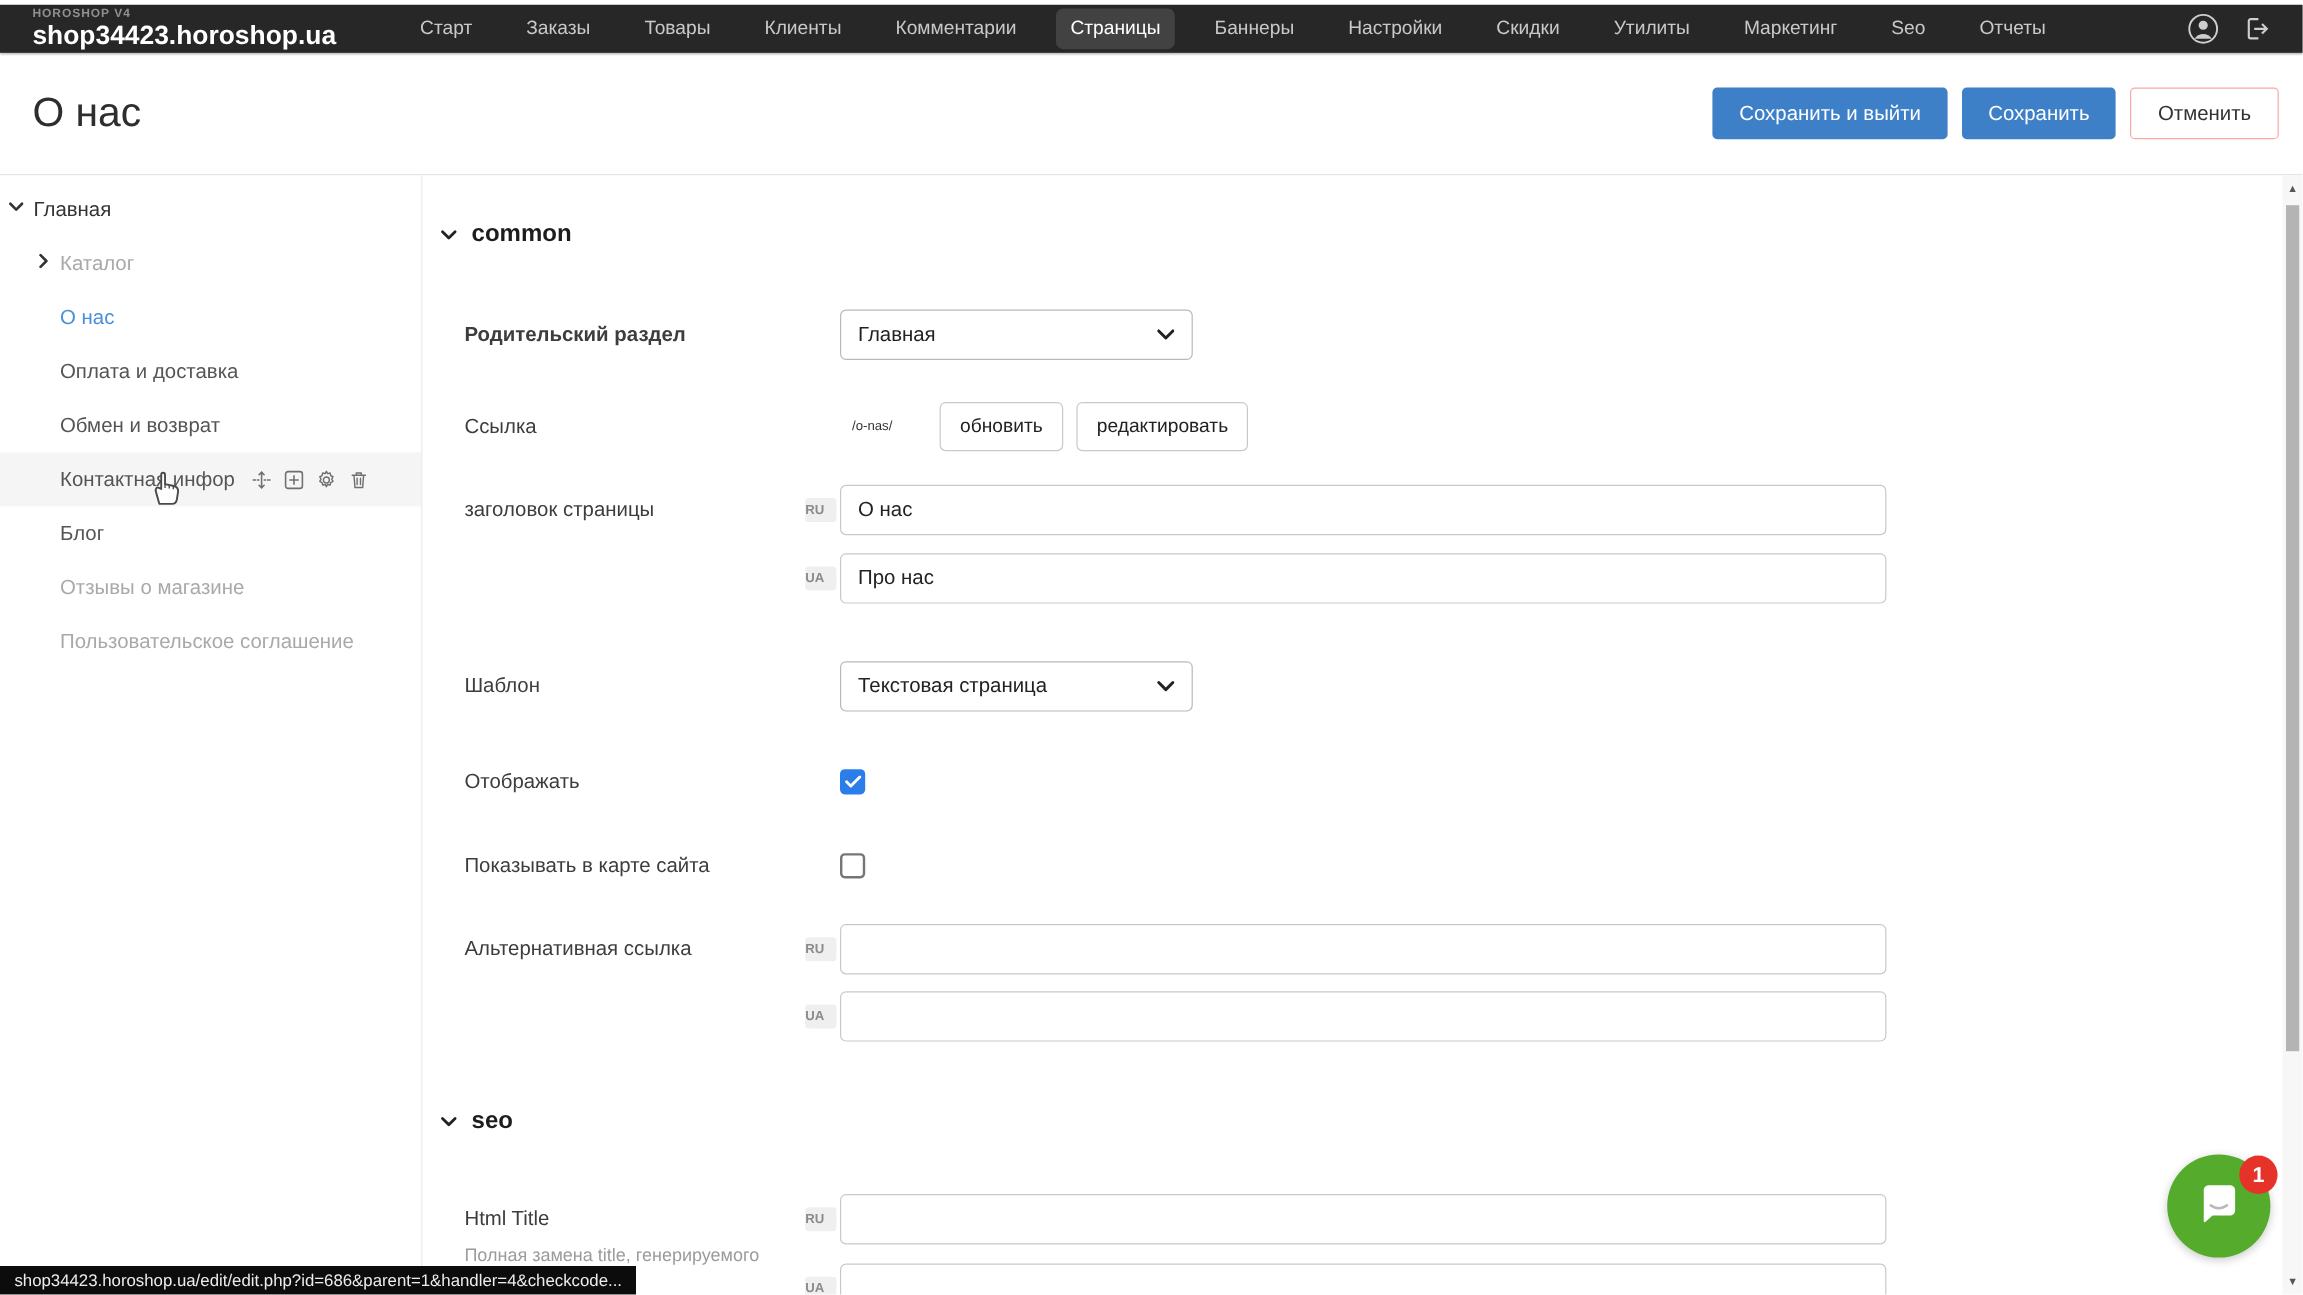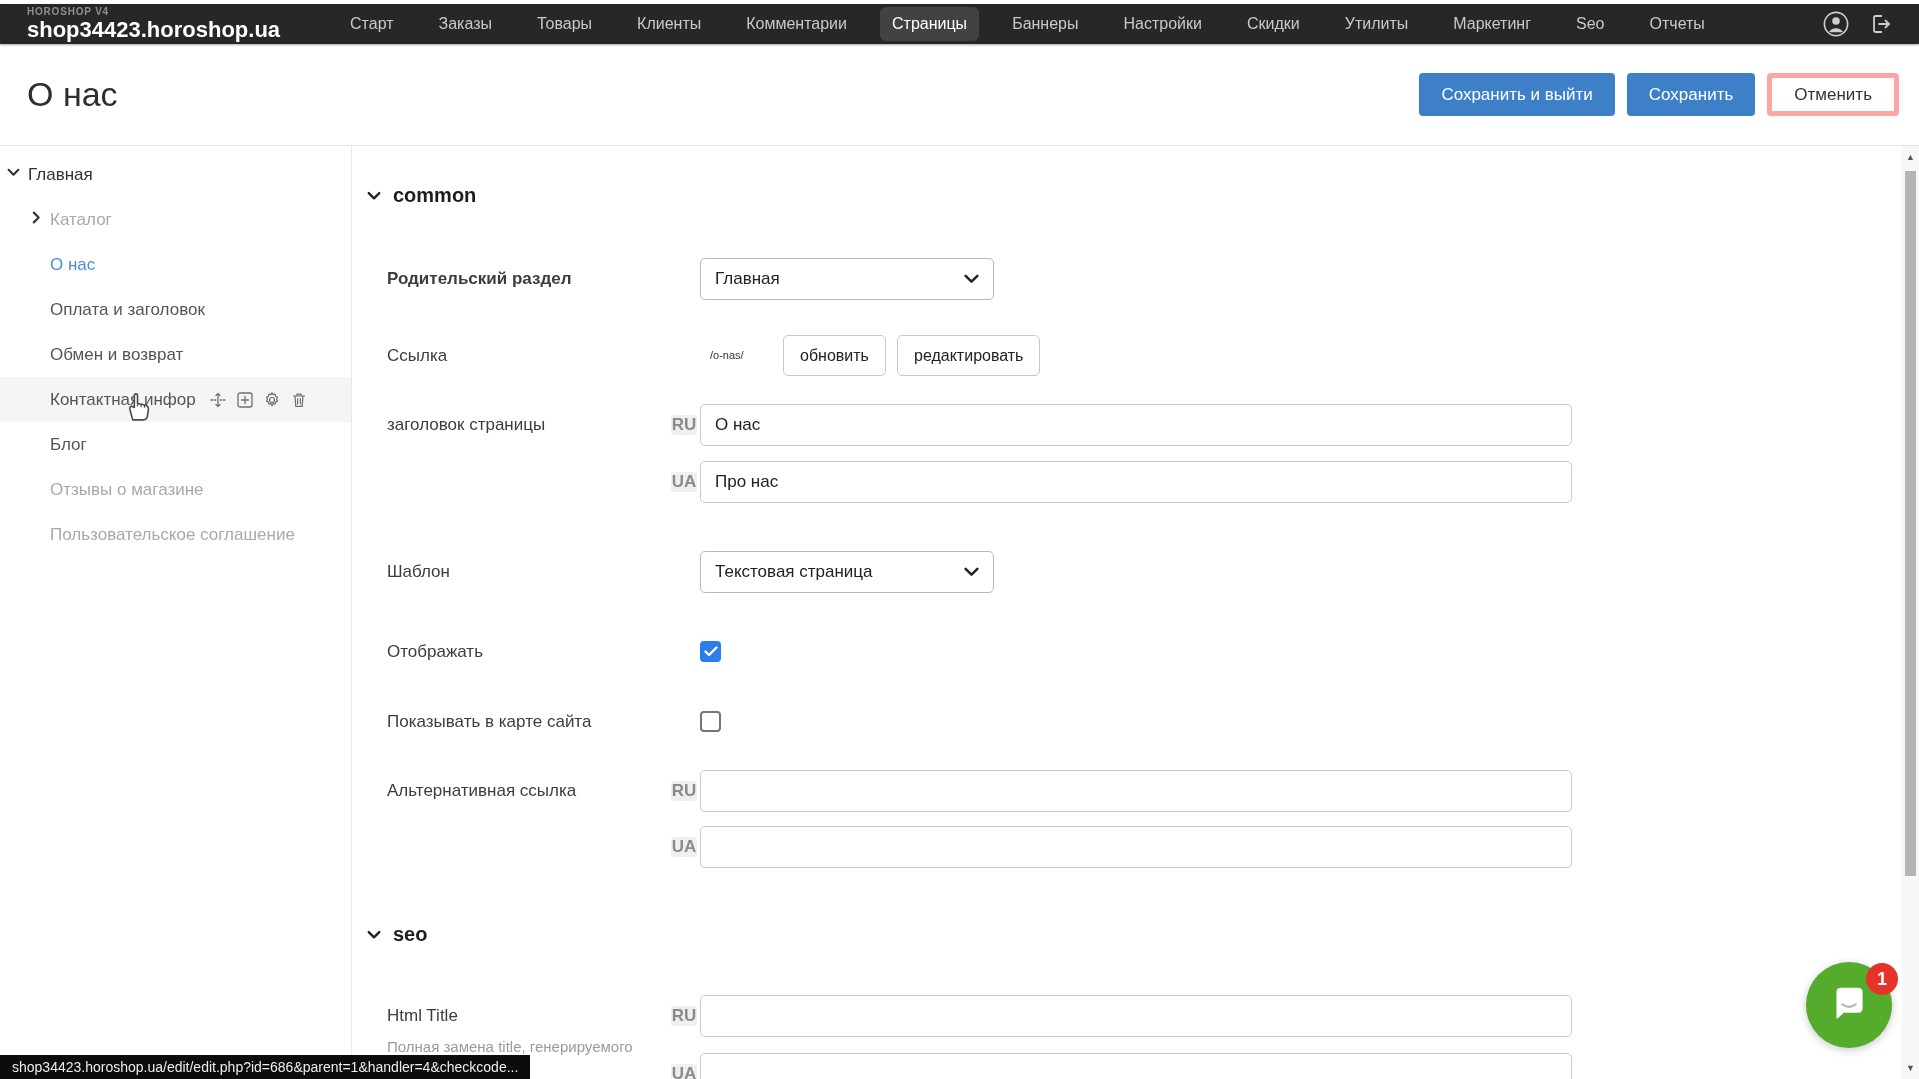--- a/index.html
+++ b/index.html
@@ -20,21 +20,21 @@
   .tb-icon { cursor:pointer; display:flex; }
 
   
   .page-header { position:absolute; top:44px; left:0; right:0; height:102px; background:#fff;
                  border-bottom:1px solid #e4e4e4; display:flex; align-items:center; z-index:10; }
   .page-title { margin-left:27px; font-size:34px; color:#2e2e2e; font-weight:400; }
   .header-actions { margin-left:auto; margin-right:20px; display:flex; gap:12px; }
   .btn { height:43px; border-radius:4px; font-size:17px; display:flex; align-items:center;
          justify-content:center; padding:0 22px; cursor:pointer; border:none; white-space:nowrap; }
   .btn-primary { background:#3e80c8; color:#fff; }
-  .btn-outline { background:#fff; border:5px solid #fca5a5; color:#333; }
+  .btn-outline { background:#fff; border:1px solid #fca5a5; color:#333; }
 
   
   .sidebar { position:absolute; top:146px; left:0; width:352px; bottom:0;
              border-right:1px solid #e9e9e9; padding-top:6px; font-size:17px; color:#555; background:#fff; }
   .tree-item { height:45px; display:flex; align-items:center; position:relative; cursor:pointer; }
   .tree-item.lvl0 { padding-left:28px; color:#333; }
   .tree-item.lvl1 { padding-left:50px; }
   .tree-item.muted { color:#a9a9a9; }
   .tree-item.selected { color:#4a8fd6; }
   .tree-item.hovered { background:#f5f5f5; }
@@ -51,21 +51,21 @@
               font-size:20px; font-weight:bold; color:#1d1d1d; cursor:pointer; }
   #sec-common { top:38px; }
   #sec-seo    { top:777px; }
   .frow { position:absolute; left:34px; right:0; }
   .flabel { position:absolute; left:0; top:0; font-size:17px; color:#3d3d3d; white-space:nowrap; }
   .fhint { position:absolute; left:0; top:43px; font-size:15px; color:#9b9b9b; white-space:nowrap; }
   .tinput { position:absolute; left:313px; width:872px; height:42px; border:1px solid #c9c9c9;
             border-radius:5px; font-size:17px; padding:0 14px; color:#222; background:#fff;
             font-family:"Liberation Sans","DejaVu Sans",sans-serif; }
   .lang-badge { position:absolute; left:284px; width:26px; height:20px; background:#efefef; color:#8b8b8b;
-                font-size:17px; font-weight:bold; text-align:center; line-height:20px; border-radius:3px; }
+                font-size:11px; font-weight:bold; line-height:20px; border-radius:3px; }
   .selectbox { position:absolute; left:313px; width:294px; height:42px; border:1px solid #b9b9b9;
                border-radius:5px; display:flex; align-items:center; padding:0 14px; font-size:17px;
                color:#222; cursor:pointer; background:#fff; }
   .selectbox svg { margin-left:auto; }
   .link-path { position:absolute; left:323px; top:0; line-height:41px; font-size:11px; color:#333; }
   .btn-small { position:absolute; top:0; height:41px; border:1px solid #c9c9c9; border-radius:5px;
                background:#fff; font-size:16px; color:#222; padding:0 16px; cursor:pointer;
                display:flex; align-items:center; }
   #btn-update { left:396px; } #btn-edit { left:510px; }
   .checkbox { position:absolute; left:313px; width:21px; height:21px; border-radius:4px; cursor:pointer; }
@@ -165,21 +165,21 @@
     <div class="tree-item lvl1 muted">
       <svg class="chv chv-cat" viewBox="0 0 12 8" width="13" height="9">
           <path d="M1.5 1.5 6 6 10.5 1.5" fill="none" stroke="#333" stroke-width="2" stroke-linecap="round" stroke-linejoin="round"></path>
         </svg>
       <span>Каталог</span>
     </div>
     <div class="tree-item lvl1 selected">
       <span>О нас</span>
     </div>
     <div class="tree-item lvl1">
-      <span>Оплата и заголовок</span>
+      <span>Оплата и доставка</span>
     </div>
     <div class="tree-item lvl1">
       <span>Обмен и возврат</span>
     </div>
     <div class="tree-item lvl1 hovered">
       <span>Контактная инфор</span>
       <span class="row-icons">
         <svg viewBox="0 0 18 18" width="18" height="18" fill="none" stroke="#6f6f6f" stroke-width="1.3" stroke-linecap="round">
             <path d="M9 2.5v13M6.9 4.6 9 2.5l2.1 2.1M6.9 13.4 9 15.5l2.1-2.1"></path>
             <path d="M2 9h2M5.6 9h1.2M11.2 9h1.2M14 9h2"></path>

